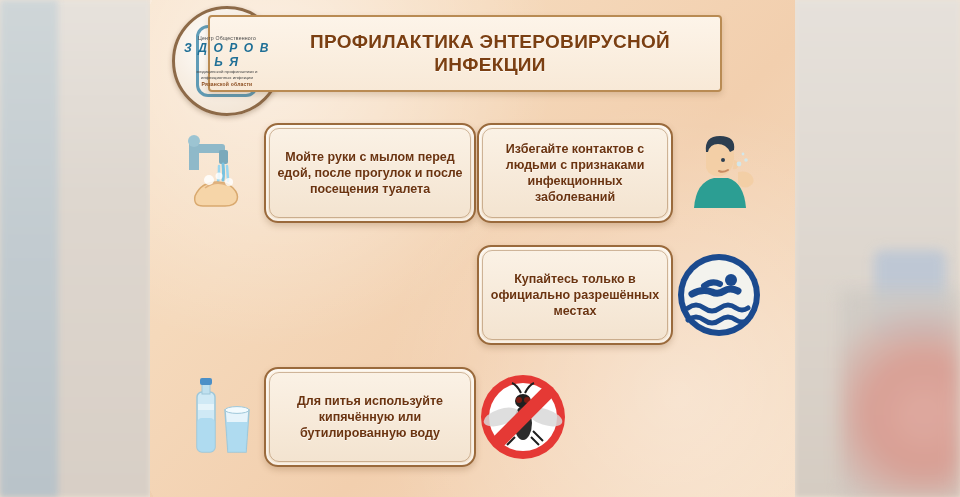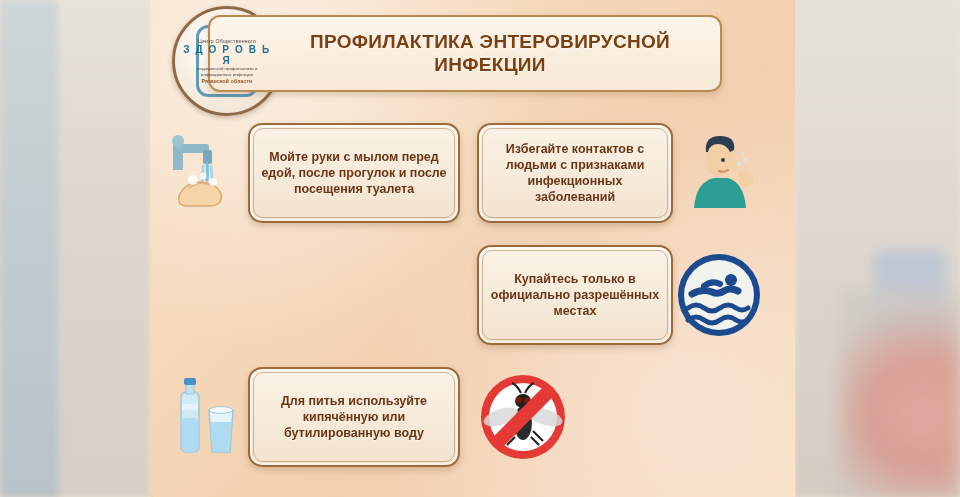--- a/index.html
+++ b/index.html
@@ -82,21 +82,21 @@
     pointer-events: none;
   }
 
   
   .title-bar {
     position: absolute;
     left: 58px; top: 15px;
     width: 510px; height: 73px;
     background: linear-gradient(180deg,#fdf4e9 0%, #f8e9d7 100%);
     border: 2px solid #b98b53;
-    border-radius: 12px;
+    border-radius: 4px;
     box-shadow: 0 3px 6px rgba(120,80,40,.22);
     display: flex;
     align-items: center;
     justify-content: center;
   }
   .title-bar .title-text {
     color: #7b3f12;
     font-weight: bold;
     font-size: 19px;
     letter-spacing: .3px;
@@ -141,21 +141,21 @@
   .logo-mark:after {
     content: "";
     position: absolute;
     left: 50%; top: 50%;
     transform: translate(-50%,-50%);
     width: 30px; height: 30px;
     border: 3px solid #2d7fa5;
     border-radius: 6px;
   }
   .logo-l1 { position: relative; font-size: 5.2px; color: #4a4a4a; letter-spacing: .2px; z-index: 2; }
-  .logo-l2 { position: relative; font-size: 10px; color: #1f6f96; font-weight: bold; letter-spacing: 1.6px; z-index: 2; }
+  .logo-l2 { position: relative; font-size: 12px; color: #1f6f96; font-weight: bold; letter-spacing: 1.6px; z-index: 2; font-style: italic; }
   .logo-l3 { position: relative; font-size: 4.4px; color: #4a4a4a; line-height: 1.25; z-index: 2; }
   .logo-l4 { position: relative; font-size: 5px; color: #8a4b1d; font-weight: bold; letter-spacing: .2px; z-index: 2; margin-top: 1px;}
 
   
   .tip {
     position: absolute;
     height: 100px;
     display: flex;
     align-items: stretch;
   }
@@ -182,21 +182,21 @@
   .tip-icon {
     width: 92px;
     min-width: 92px;
     display: flex;
     align-items: center;
     justify-content: center;
   }
   .tip-icon svg { display: block; }
 
   
-  .tip.left  { left: 6px; width: 310px; }
+  .tip.left  { left: 22px; width: 310px; }
   .tip.right { left: 327px; width: 292px; }
 
   .row1 { top: 123px; }
   .row2 { top: 245px; }
   .row3 { top: 367px; }
 
   .tip.left .tip-plate  { width: 212px; }
   .tip.right .tip-plate { width: 196px; }
 
   

